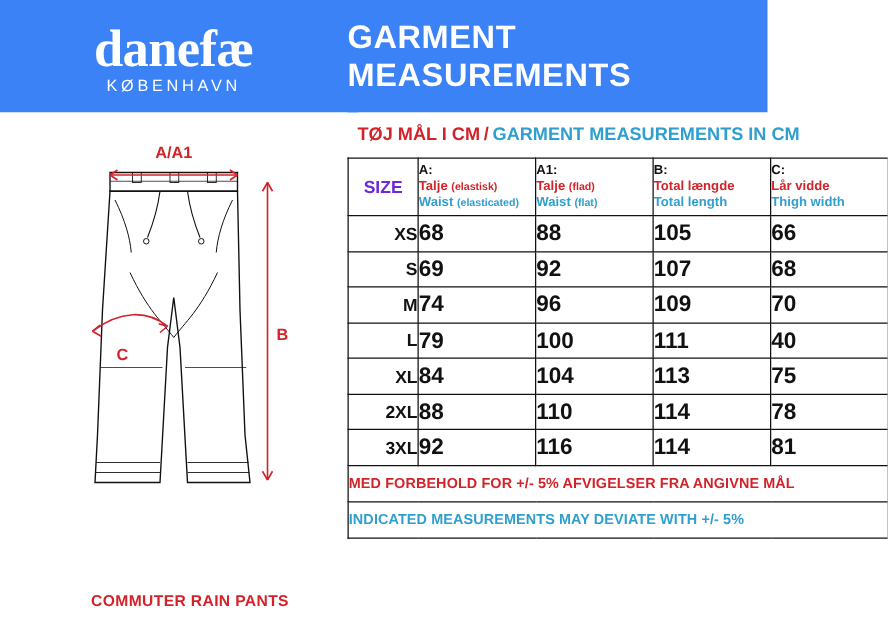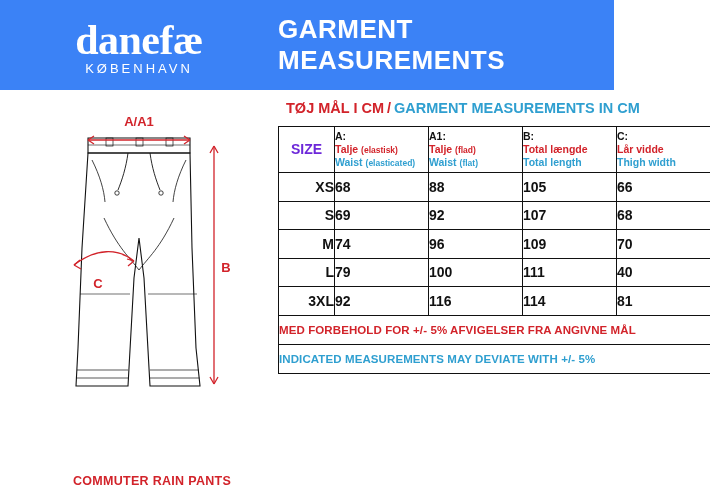--- a/index.html
+++ b/index.html
@@ -161,21 +161,21 @@
   td.size-cell {
     text-align: right;
     font-weight: bold;
     font-size: 14px;
     height: 28.5px;
     color: #111111;
   }
   td.val-cell {
     padding-left: 10px;
     font-weight: bold;
-    font-size: 14px;
+    font-size: 18px;
     height: 28.5px;
     color: #111111;
     margin-left: 24px;
   }
 
   td.note {
     height: 29px;
     padding-left: 8px;
     font-weight: bold;
     font-size: 11.5px;
@@ -316,20 +316,34 @@
           <td class="val-cell">70</td>
         </tr>
         <tr>
           <td class="size-cell">L</td>
           <td class="val-cell">79</td>
           <td class="val-cell">100</td>
           <td class="val-cell">111</td>
           <td class="val-cell">40</td>
         </tr>
         <tr>
+          <td class="size-cell">XL</td>
+          <td class="val-cell">84</td>
+          <td class="val-cell">104</td>
+          <td class="val-cell">113</td>
+          <td class="val-cell">75</td>
+        </tr>
+        <tr>
+          <td class="size-cell">2XL</td>
+          <td class="val-cell">88</td>
+          <td class="val-cell">110</td>
+          <td class="val-cell">114</td>
+          <td class="val-cell">78</td>
+        </tr>
+        <tr>
           <td class="size-cell">3XL</td>
           <td class="val-cell">92</td>
           <td class="val-cell">116</td>
           <td class="val-cell">114</td>
           <td class="val-cell">81</td>
         </tr>
         <tr>
           <td class="note da" colspan="5">MED FORBEHOLD FOR +/- 5% AFVIGELSER FRA ANGIVNE MÅL</td>
         </tr>
         <tr>

